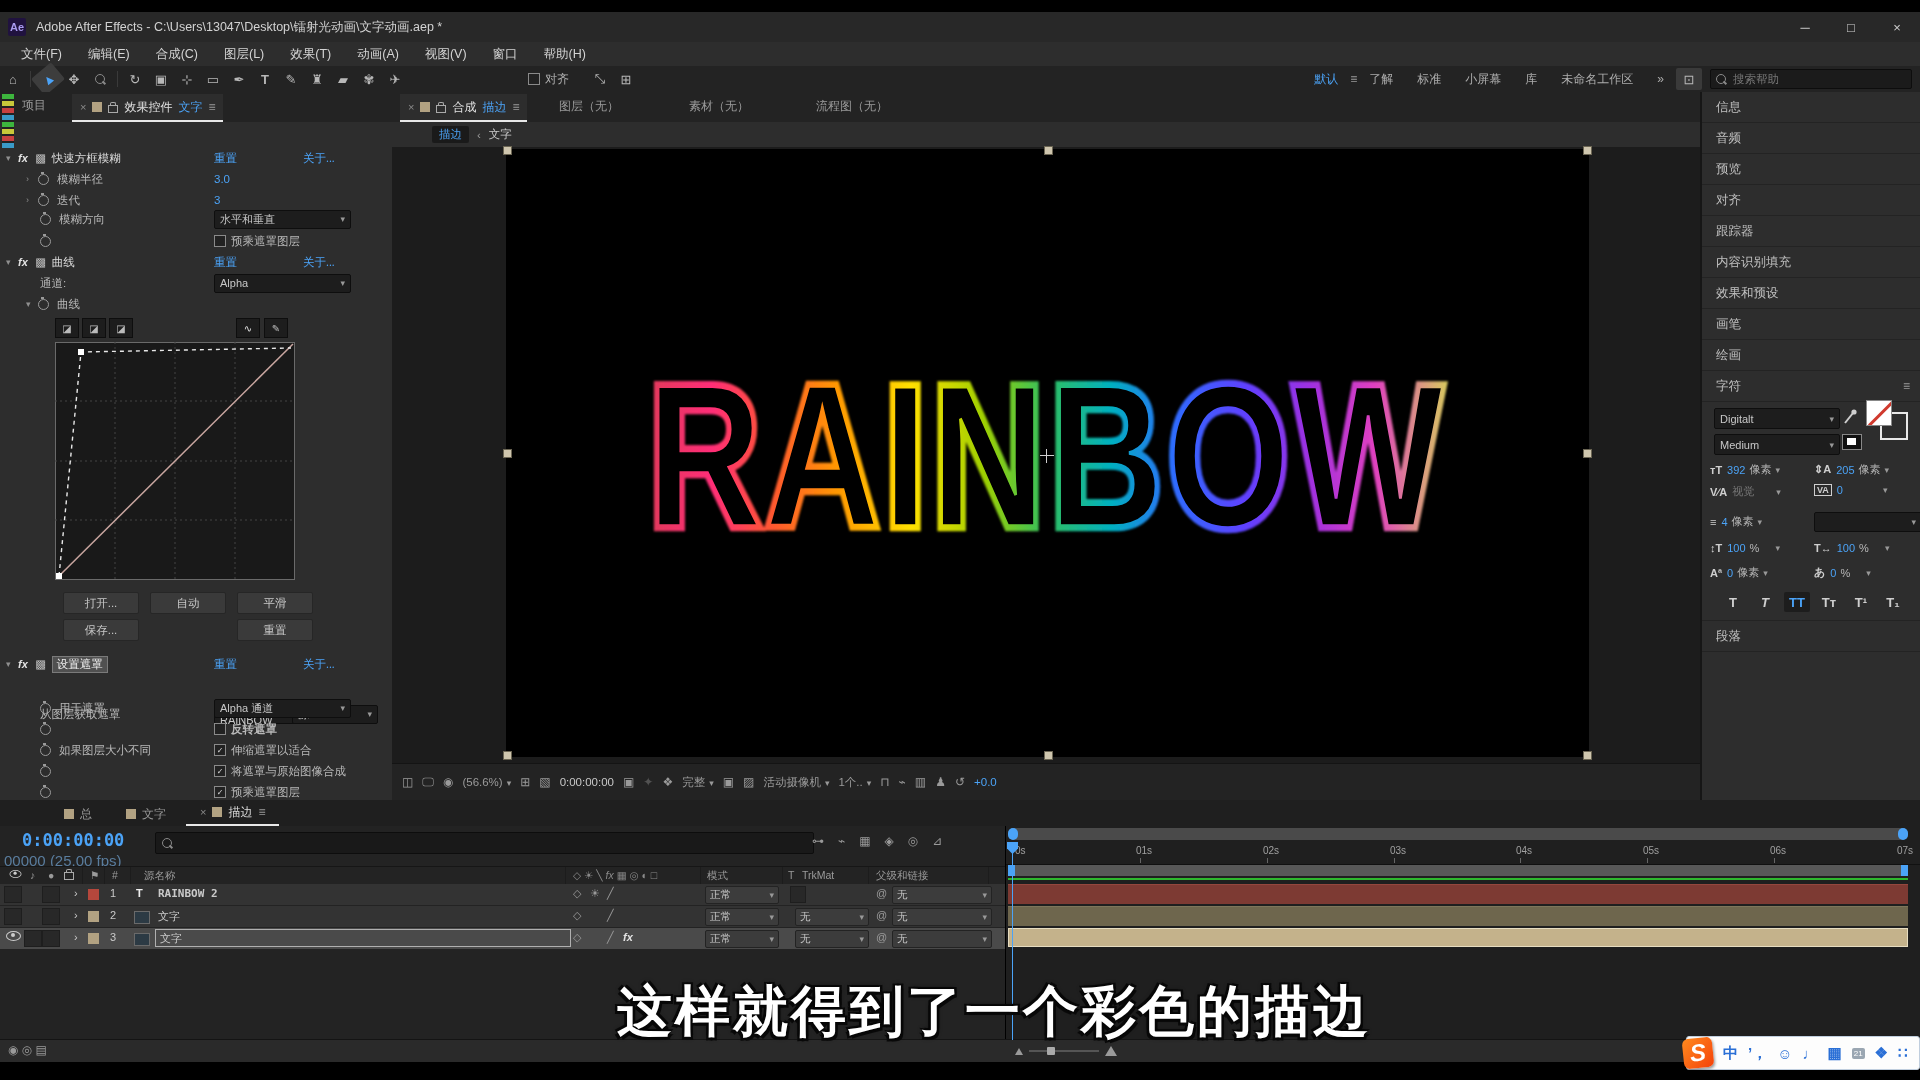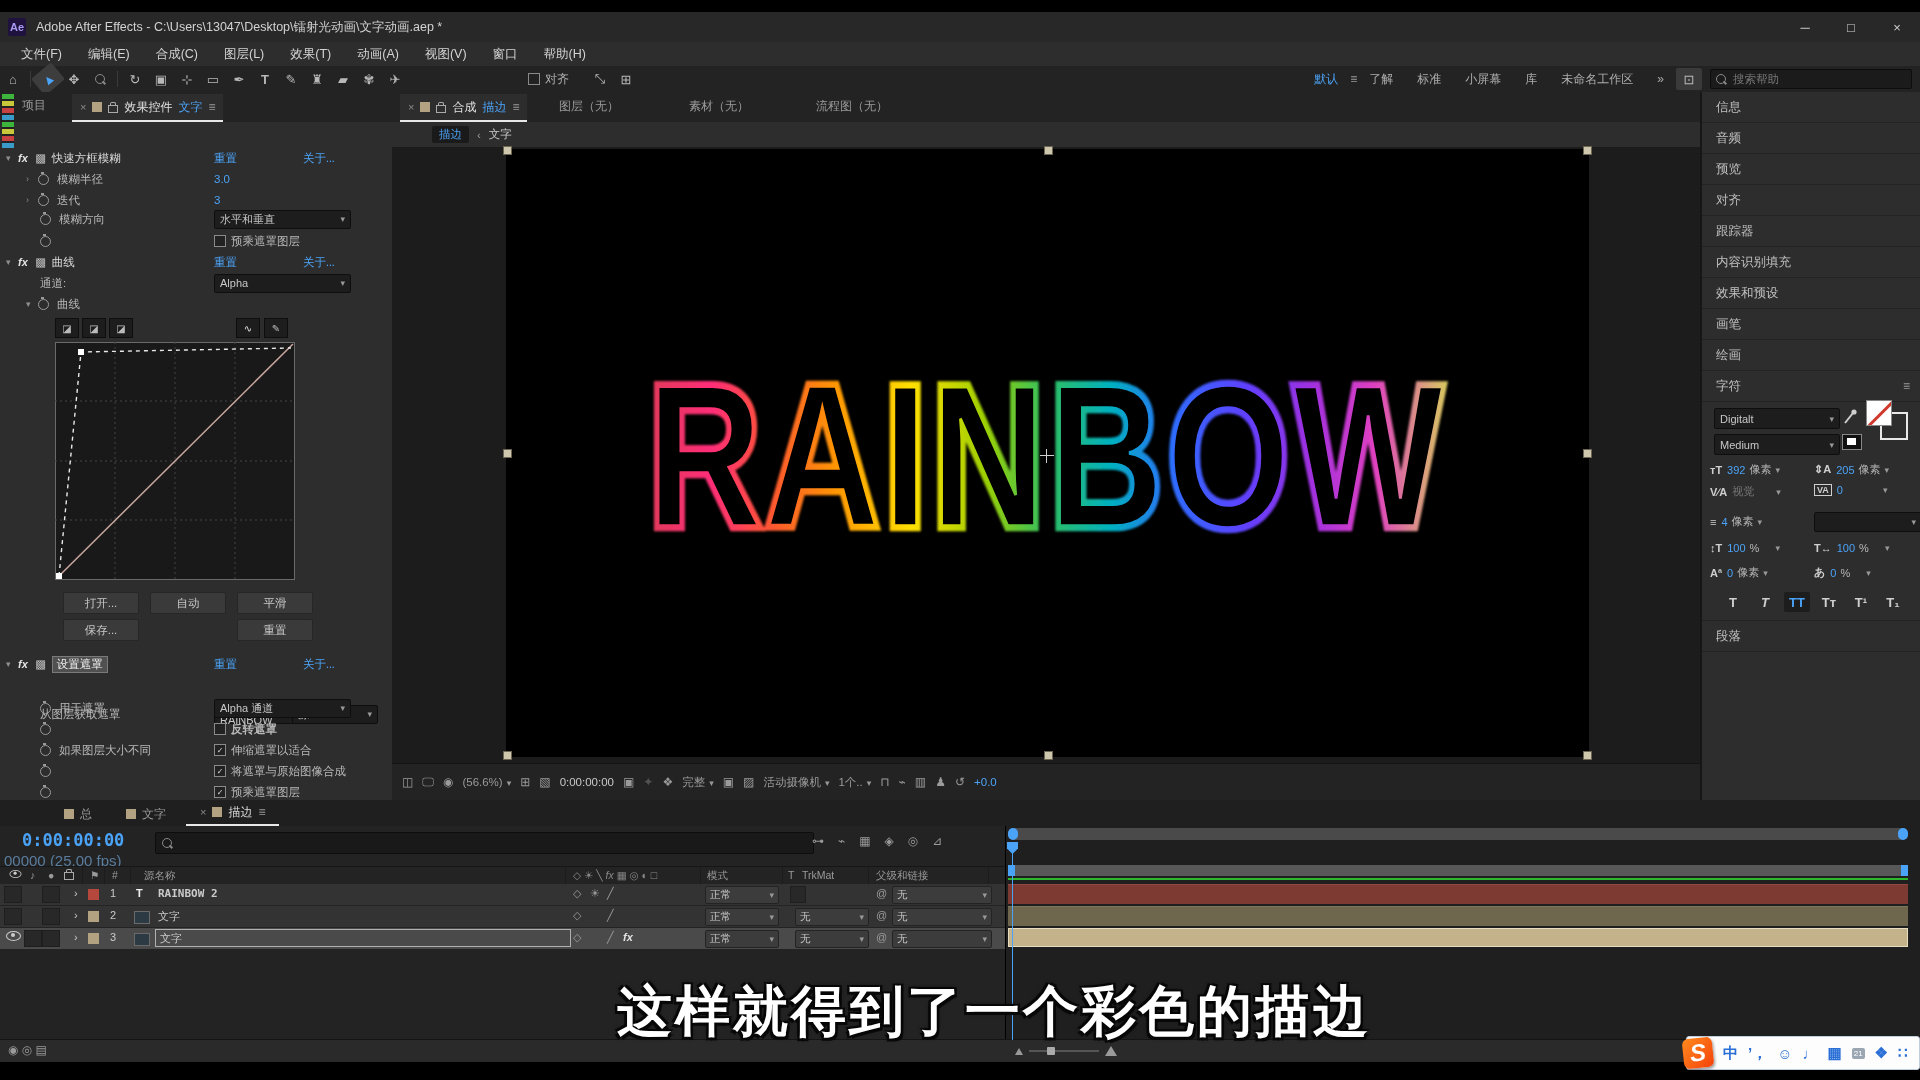--- a/index.html
+++ b/index.html
@@ -669,20 +669,36 @@
       <span class="cell" style="left:876px;color:#9a9a9a;">@</span>
       <div class="modebox" style="left:892px;width:90px;">
           <span>无</span>
           <span class="chev">▾</span>
         </div>
     </div>
   </div>
 
   <div id="tl-right">
     <div class="panband"></div>
+    <div class="ruler">
+      <span class="rtick" style="left:9px;">0s</span>
+      <span class="rtick" style="left:130px;">01s</span>
+      <span class="rtick" style="left:257px;">02s</span>
+      <span class="rtick" style="left:384px;">03s</span>
+      <span class="rtick" style="left:510px;">04s</span>
+      <span class="rtick" style="left:637px;">05s</span>
+      <span class="rtick" style="left:764px;">06s</span>
+      <span class="rtick" style="left:891px;">07s</span>
+      <span class="rtickline" style="left:134px;"></span>
+        <span class="rtickline" style="left:261px;"></span>
+      <span class="rtickline" style="left:388px;"></span>
+        <span class="rtickline" style="left:514px;"></span>
+      <span class="rtickline" style="left:641px;"></span>
+        <span class="rtickline" style="left:768px;"></span>
+    </div>
     <div class="workarea"></div>
     <div class="greenline"></div>
     <div class="lbar" style="top:58px;background:#7d3a33;border-top:1px solid #94473e;"></div>
     <div class="lbar" style="top:80px;background:#6e664d;border-top:1px solid #7e765b;"></div>
     <div class="lbar" style="top:102px;background:#c4b28b;border:1px solid #e6dcc0;box-sizing:border-box;"></div>
     <div class="playhead"></div>
     <div class="playline"></div>
   </div>
 
   <div id="tl-bottom">

